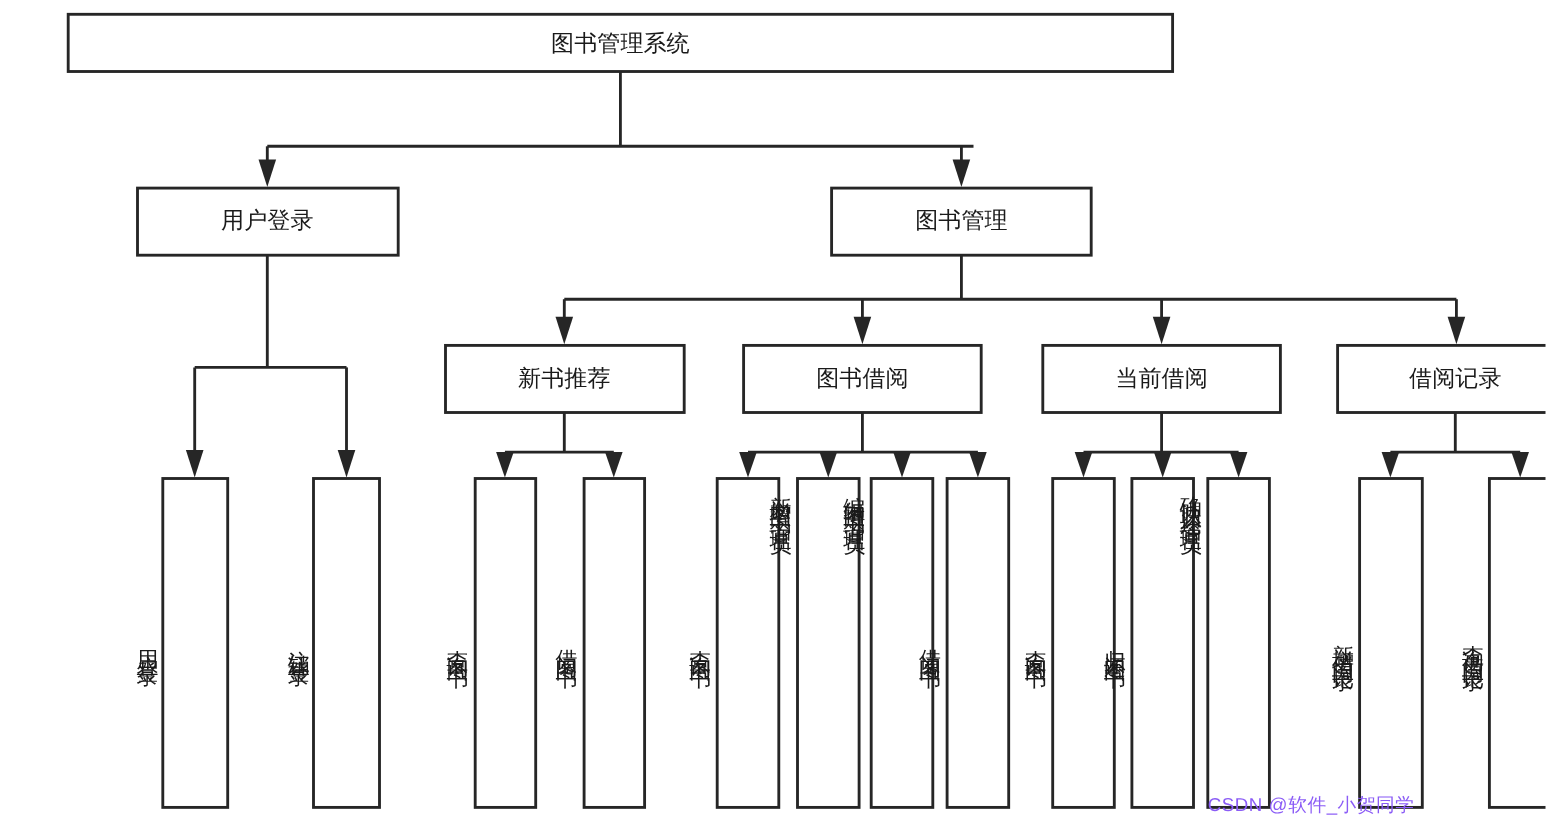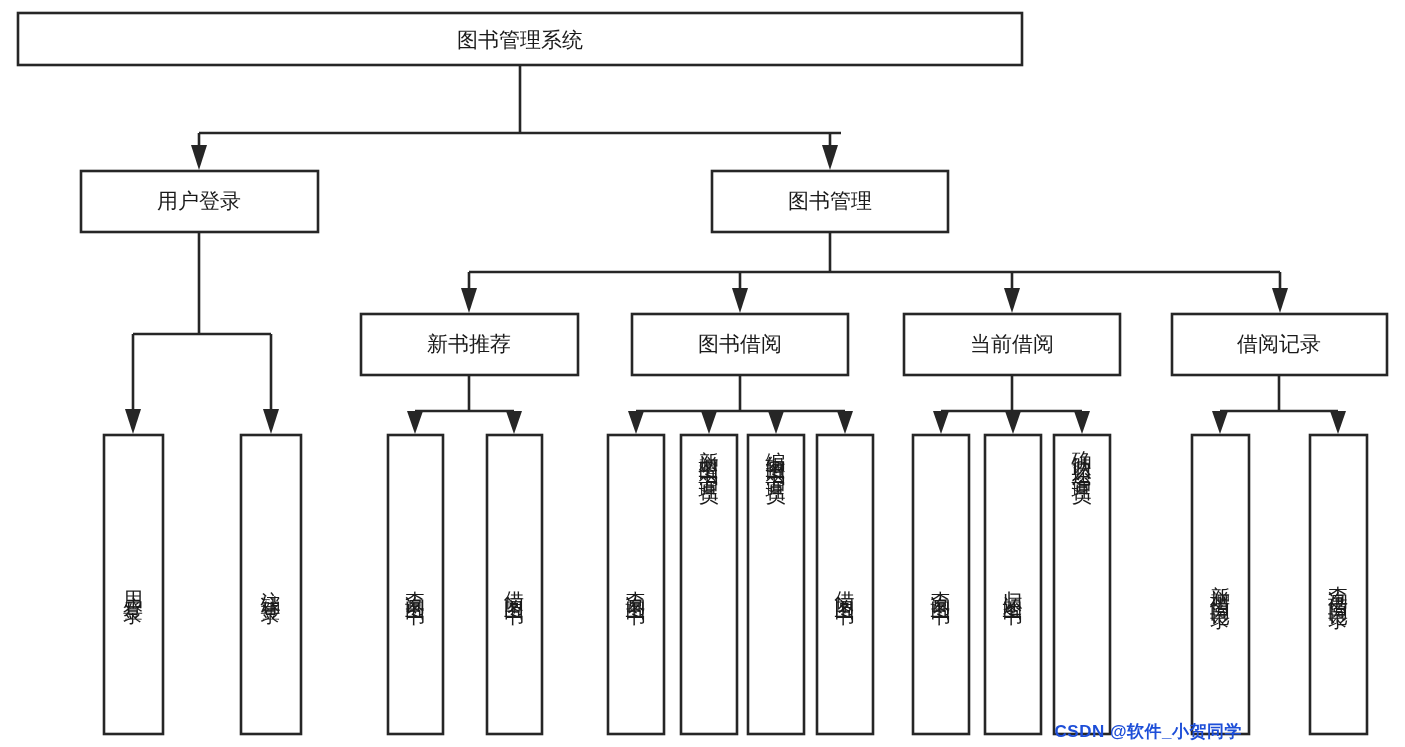--- a/index.html
+++ b/index.html
@@ -13,20 +13,21 @@
     font-family: "Liberation Sans", "DejaVu Sans", sans-serif;
     overflow: hidden;
     position: relative;
   }
   #diagram-root {
     position: absolute;
     left: 0;
     top: 0;
     width: 1250px;
     height: 747px;
+    padding-left: 44px;
   }
   svg.flow {
     display: block;
     width: 1405px;
     height: 747px;
   }
   .node-box {
     fill: #ffffff;
     stroke: #262626;
     stroke-width: 2.6;
@@ -65,24 +66,23 @@
     align-items: center;
     justify-content: center;
     pointer-events: none;
   }
   .watermark {
     position: absolute;
     right: 8px;
     bottom: 4px;
     font-family: "Liberation Sans", "DejaVu Sans", sans-serif;
     font-size: 17px;
-    color: #1d4ed8;
+    color: #8b5cf6;
     white-space: nowrap;
     letter-spacing: 0.5px;
-    font-weight: bold;
   }
 </style>
 </head>
 <body>
 
 <div id="diagram-root">
 
   <svg class="flow" viewBox="0 0 1405 747">
 
     <g>

